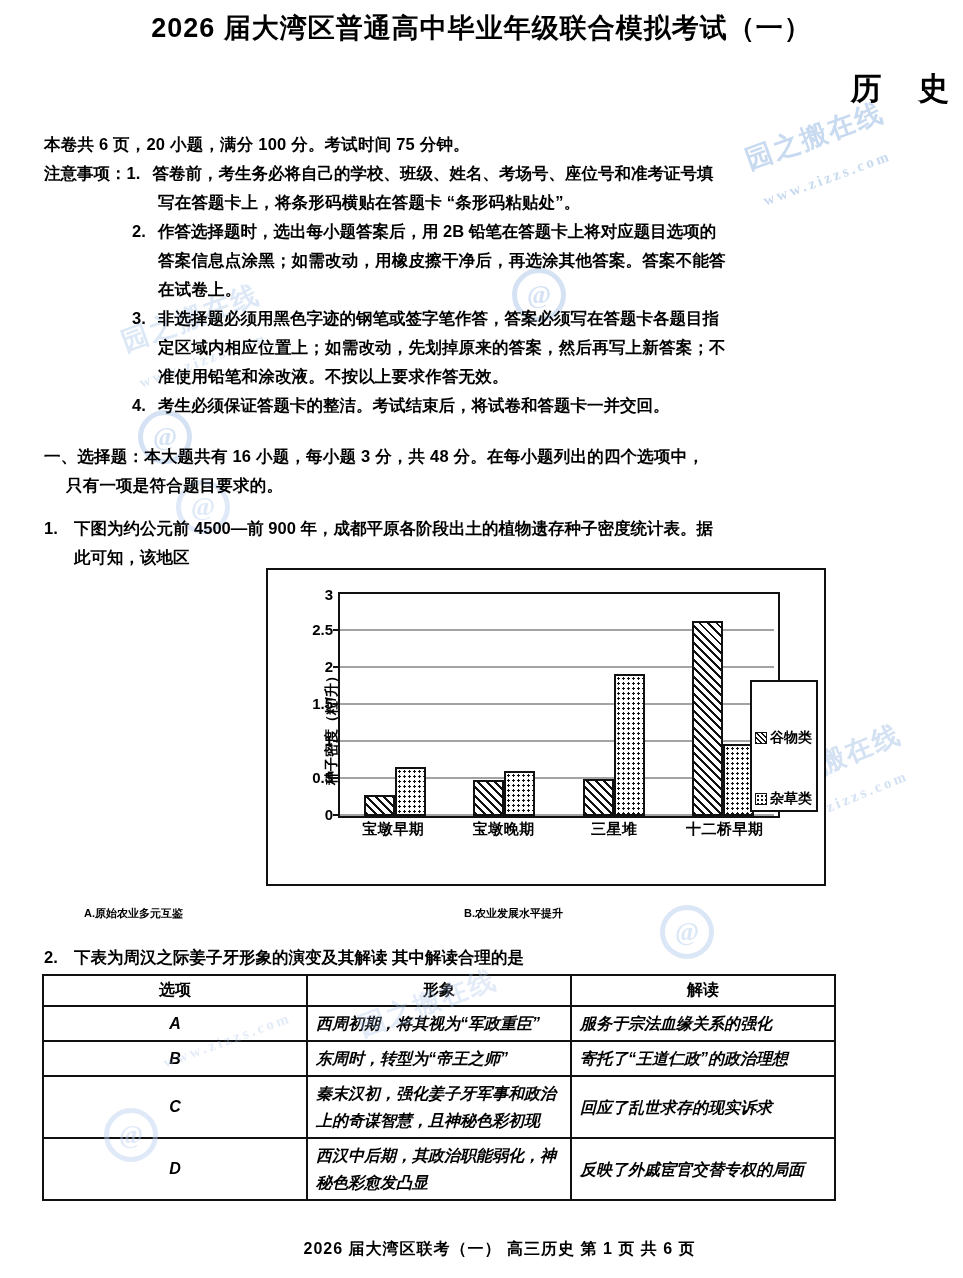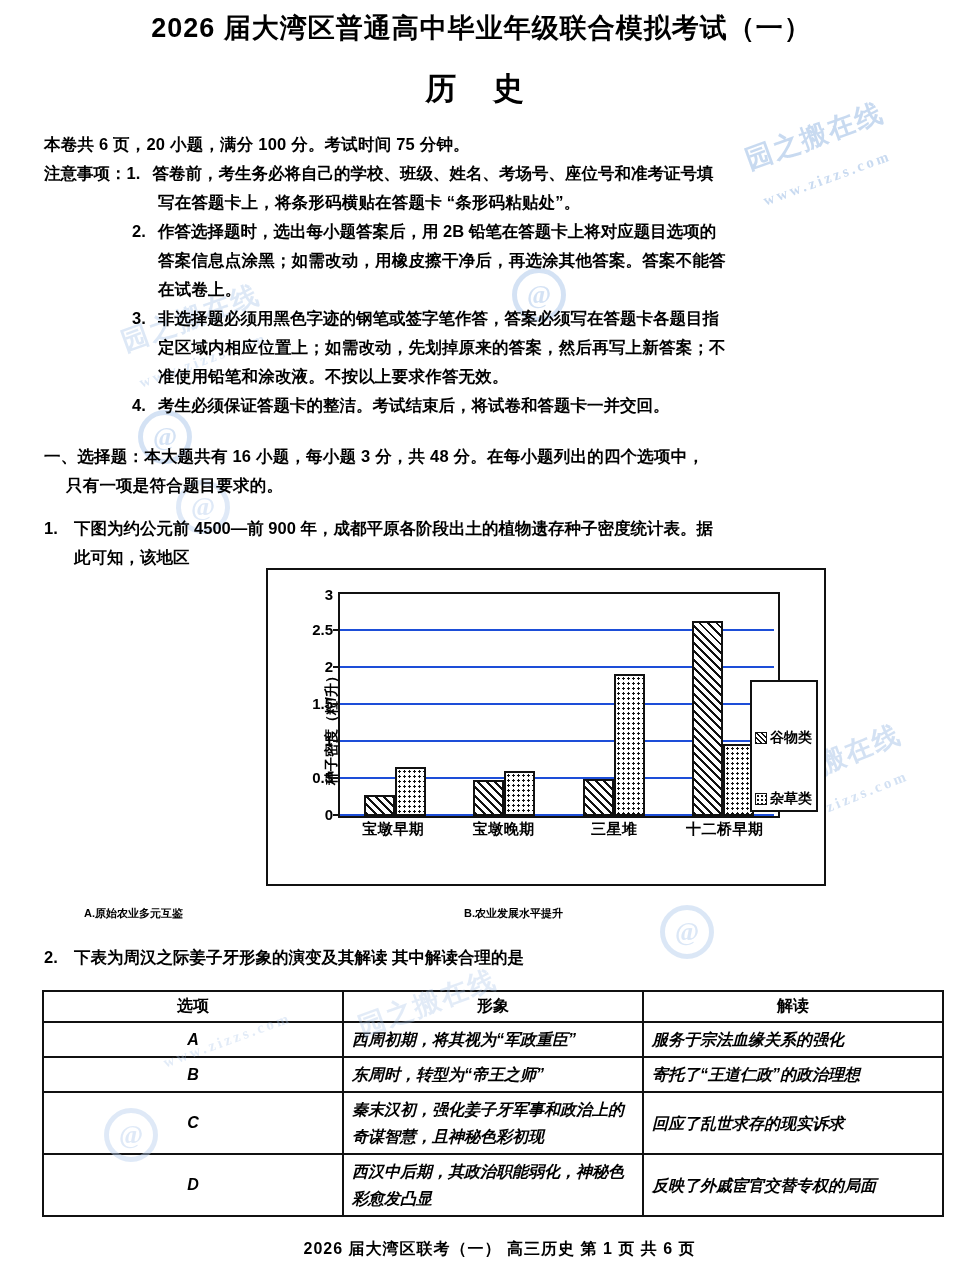--- a/index.html
+++ b/index.html
@@ -40,21 +40,21 @@
   
   .doc-title {
     text-align: center;
     font-size: 27px;
     font-weight: bold;
     letter-spacing: 1px;
     padding-top: 10px;
     font-family: "Liberation Sans", sans-serif;
   }
   .subject {
-    text-align: center;
+    text-align: right;
     font-size: 31px;
     font-weight: bold;
     letter-spacing: 14px;
     margin-top: 22px;
     font-family: "Liberation Sans", sans-serif;
   }
 
   
   .content { padding: 0 34px 0 44px; position: relative; z-index: 2; }
   .line {
@@ -87,21 +87,21 @@
     width: 560px; height: 318px;
     border: 2px solid #111; background: #fff;
     position: relative;
   }
   .chart-inner {
     position: absolute;
     left: 70px; top: 22px; right: 44px; bottom: 66px;
     border: 2px solid #111;
     background: #fff;
   }
-  .gridline { position: absolute; left: 0; right: 4px; height: 2px; background: #1d4ed8; }
+  .gridline { position: absolute; left: 0; right: 4px; height: 2px; background: #a3a3a3; }
   .ytick-lbl {
     position: absolute; right: 100%; margin-right: 7px;
     transform: translateY(-50%);
     font-size: 15px; font-weight: bold;
     font-family: "Liberation Sans", sans-serif;
     white-space: nowrap;
   }
   .ytick-mark { position: absolute; left: -7px; width: 7px; height: 2px; background:#111; }
   .yaxis-title {
     position: absolute;
@@ -160,23 +160,23 @@
   
   .opts { margin-top: 12px; padding-left: 40px; }
   .opt-row { display: flex; line-height: 31px; }
   .opt { font-size: 11px; font-weight: bold;
          font-family: "Liberation Sans", sans-serif; }
   .opt.a, .opt.c { flex: 0 0 380px; }
 
   
   table.q2 {
     border-collapse: collapse;
-    width: 902px;
+    width: 794px;
     margin-left: 42px;
-    margin-top: 18px;
+    margin-top: 2px;
     table-layout: fixed;
   }
   table.q2 td, table.q2 th {
     border: 2px solid #111;
     font-size: 16px;
     font-weight: bold;
     font-family: "Liberation Sans", sans-serif;
     padding: 3px 8px;
     font-style: italic;
   }

